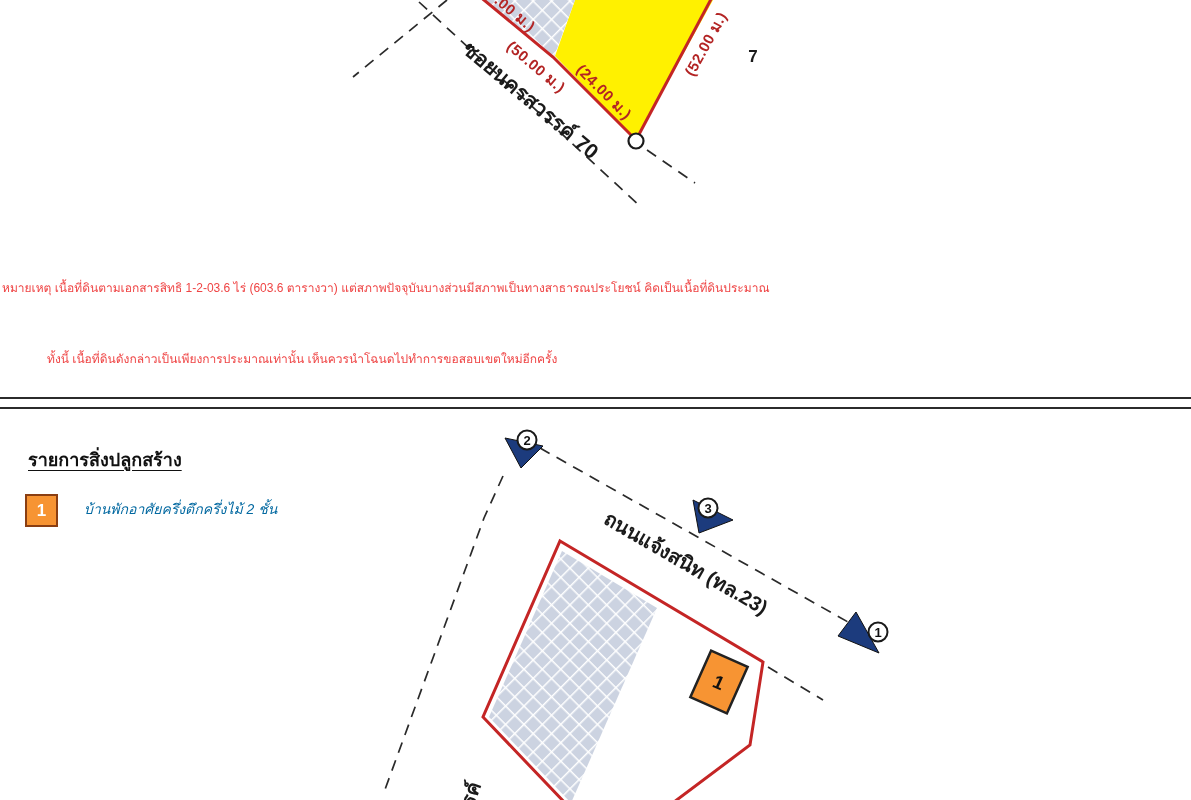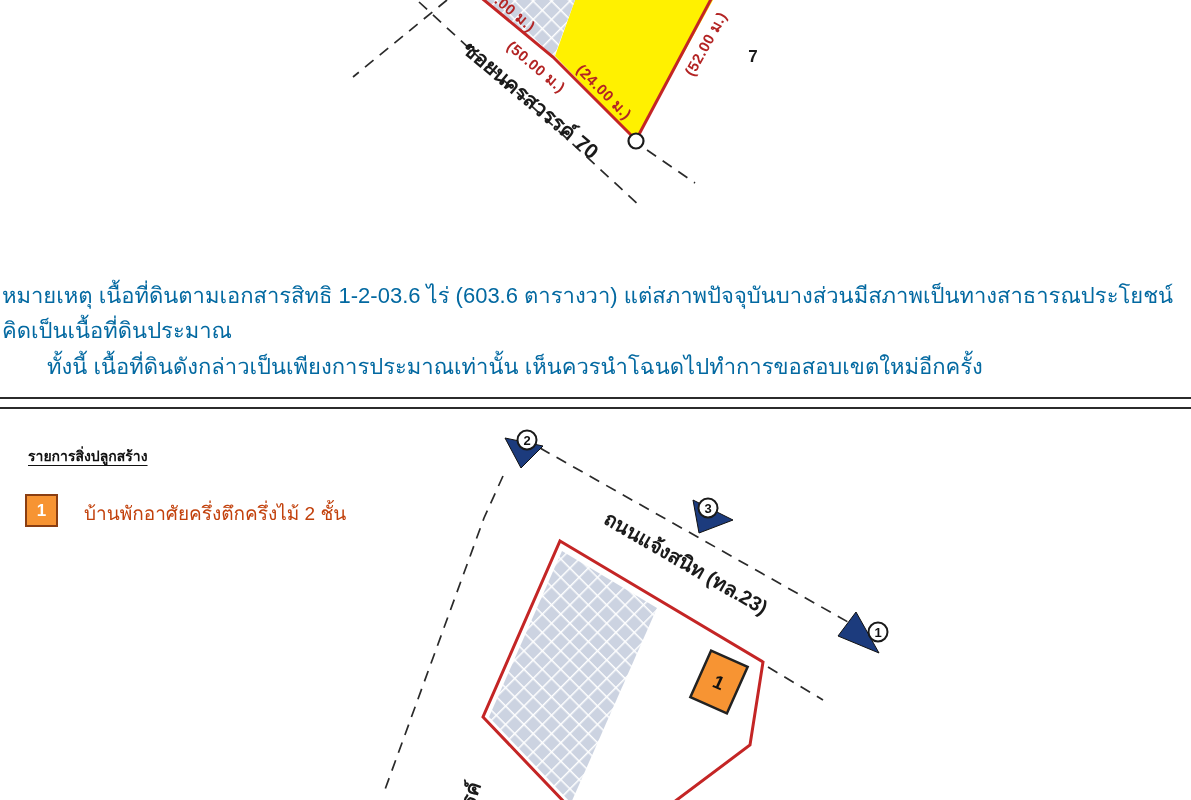--- a/index.html
+++ b/index.html
@@ -6,36 +6,36 @@
   #page{
     position:relative;width:1191px;height:800px;overflow:hidden;background:#fff;
     font-family:"Liberation Sans","DejaVu Sans",sans-serif;color:#161616;
   }
   .abs{position:absolute;white-space:nowrap;}
   .ctr{transform:translate(-50%,-50%);}
   .dim{
     font-size:15px;font-weight:bold;color:#b32424;letter-spacing:.5px;z-index:3;
   }
   .roadlbl{font-size:21px;font-weight:700;color:#1a1a1a;z-index:3;}
-  .notes{position:absolute;left:2px;font-size:22px;color:#0369a1;z-index:2;}
+  .notes{position:absolute;left:2px;font-size:12px;color:#ef4444;z-index:2;}
   .sep{
     position:absolute;left:0;top:397px;width:1191px;height:8px;
     border-top:2.5px solid #2b2b2b;border-bottom:2.5px solid #2b2b2b;
   }
   .legend-title{
-    position:absolute;left:28px;top:445px;font-size:14px;font-weight:700;
+    position:absolute;left:28px;top:445px;font-size:18px;font-weight:700;
     text-decoration:underline;text-underline-offset:4px;color:#111;
   }
   .legend-box{
     position:absolute;left:25px;top:494px;width:33px;height:33px;
     background:#f79433;border:2.5px solid #8a3e12;box-sizing:border-box;
     display:flex;align-items:center;justify-content:center;
     color:#fff;font-size:17px;font-weight:bold;
   }
-  .legend-label{position:absolute;left:84px;top:498px;font-size:19px;font-weight:500;color:#c2410c;}
+  .legend-label{position:absolute;left:84px;top:498px;font-size:14px;font-weight:500;color:#0369a1;font-style:italic;}
   .plot7{font-size:17px;font-weight:600;color:#1a1a1a;z-index:3;}
   svg{position:absolute;left:0;}
   svg text{font-family:"Liberation Sans","DejaVu Sans",sans-serif;}
 </style>
 </head>
 <body>
 
 <div id="page">
 
   <svg style="top:0;" width="1191" height="265" viewBox="0 0 1191 265">

